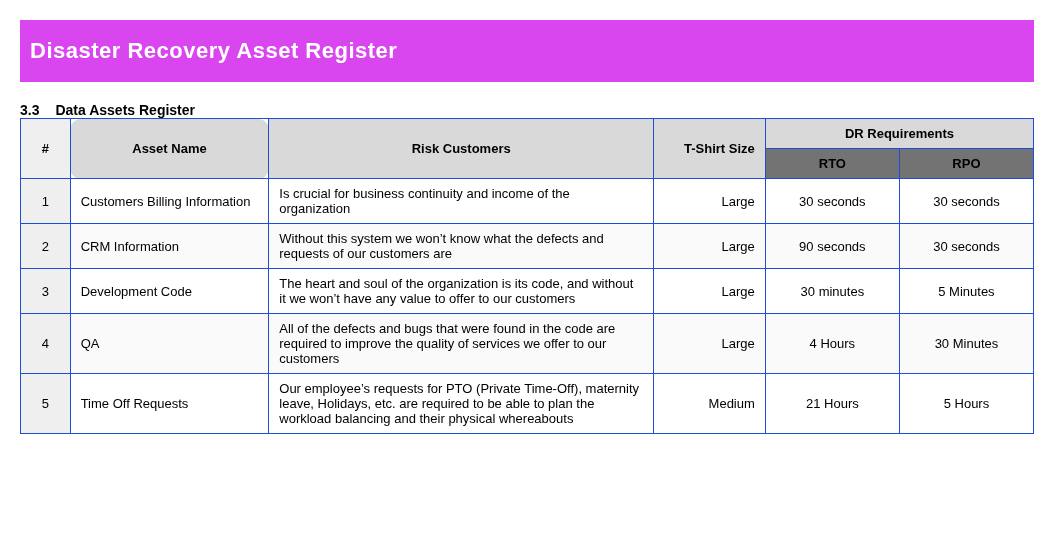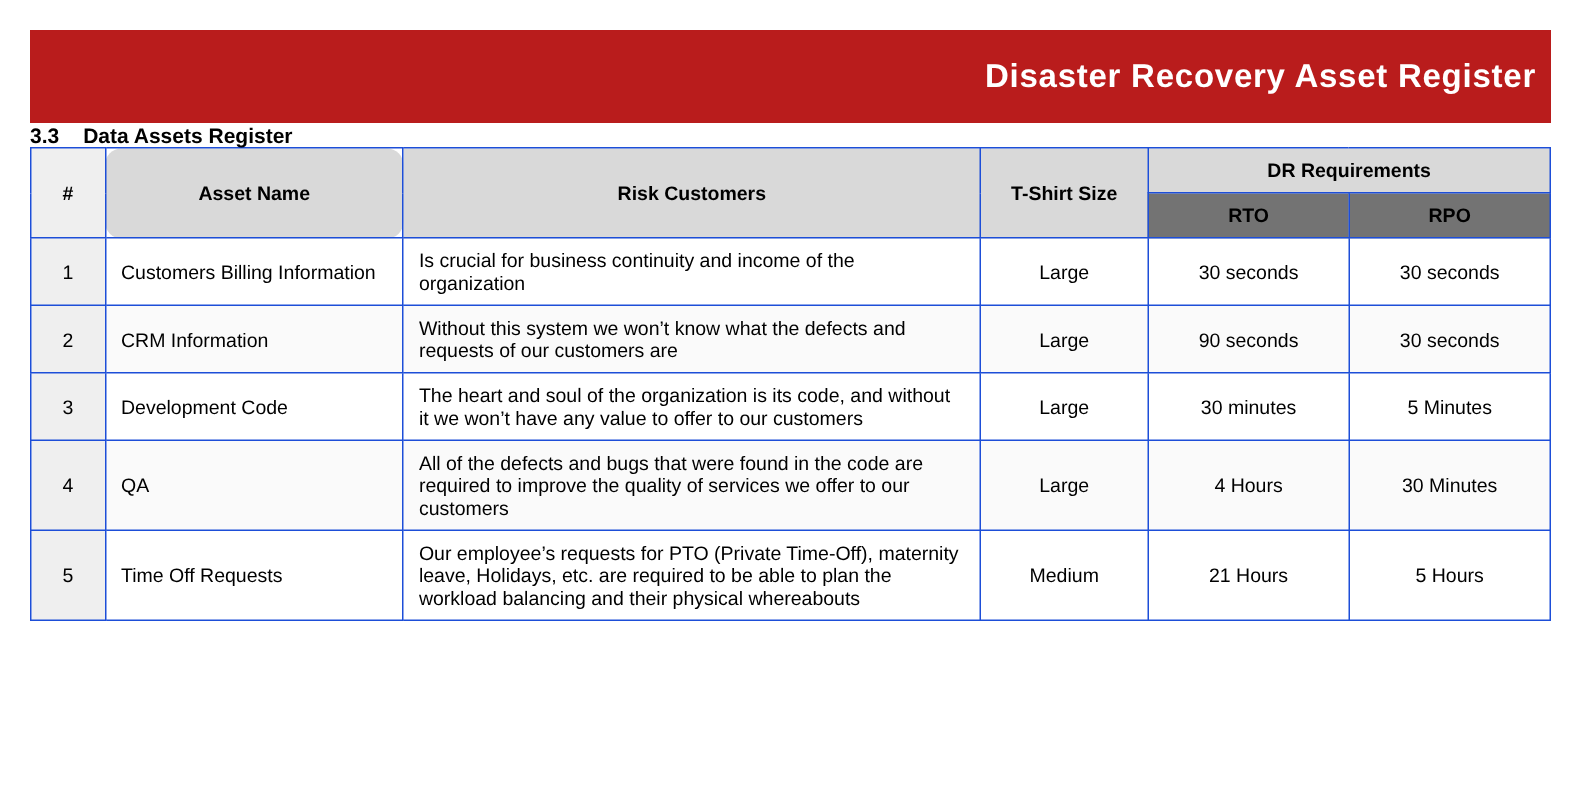--- a/index.html
+++ b/index.html
@@ -4,23 +4,24 @@
   <style>
     * { box-sizing: border-box; margin: 0; padding: 0; }
     body {
       font-family: Arial, sans-serif;
       background: #fff;
       color: #000;
       font-size: 13px;
       padding: 20px;
     }
     .header-banner {
-      background: #b91c1c;
-      text-align: right;
+      background: #d946ef;
+      text-align: left;
       padding: 18px 10px;
+      margin-bottom: 20px;
     }
     .header-banner h1 {
       color: #fff;
       font-size: 22px;
       font-weight: bold;
       letter-spacing: 0.5px;
     }
     .section-title {
       display: flex;
       align-items: baseline;
@@ -59,21 +60,21 @@
       text-align: center;
       font-weight: bold;
     }
     .col-num {
       text-align: center;
       width: 40px;
       background: #efefef;
     }
     .col-asset { width: 160px; border-radius: 11px; }
     .col-risk { width: 310px; }
-    .col-tshirt { width: 90px; text-align: center; }
+    .col-tshirt { width: 90px; text-align: right; }
     .col-rto { width: 108px; text-align: center; }
     .col-rpo { width: 108px; text-align: center; }
     tr:nth-child(even) td { background: #fafafa; }
     tr:nth-child(odd) td { background: #fff; }
     .num-cell { background: #efefef !important; text-align: center; }
   </style>
 </head>
 <body>
 
 <div class="header-banner">

